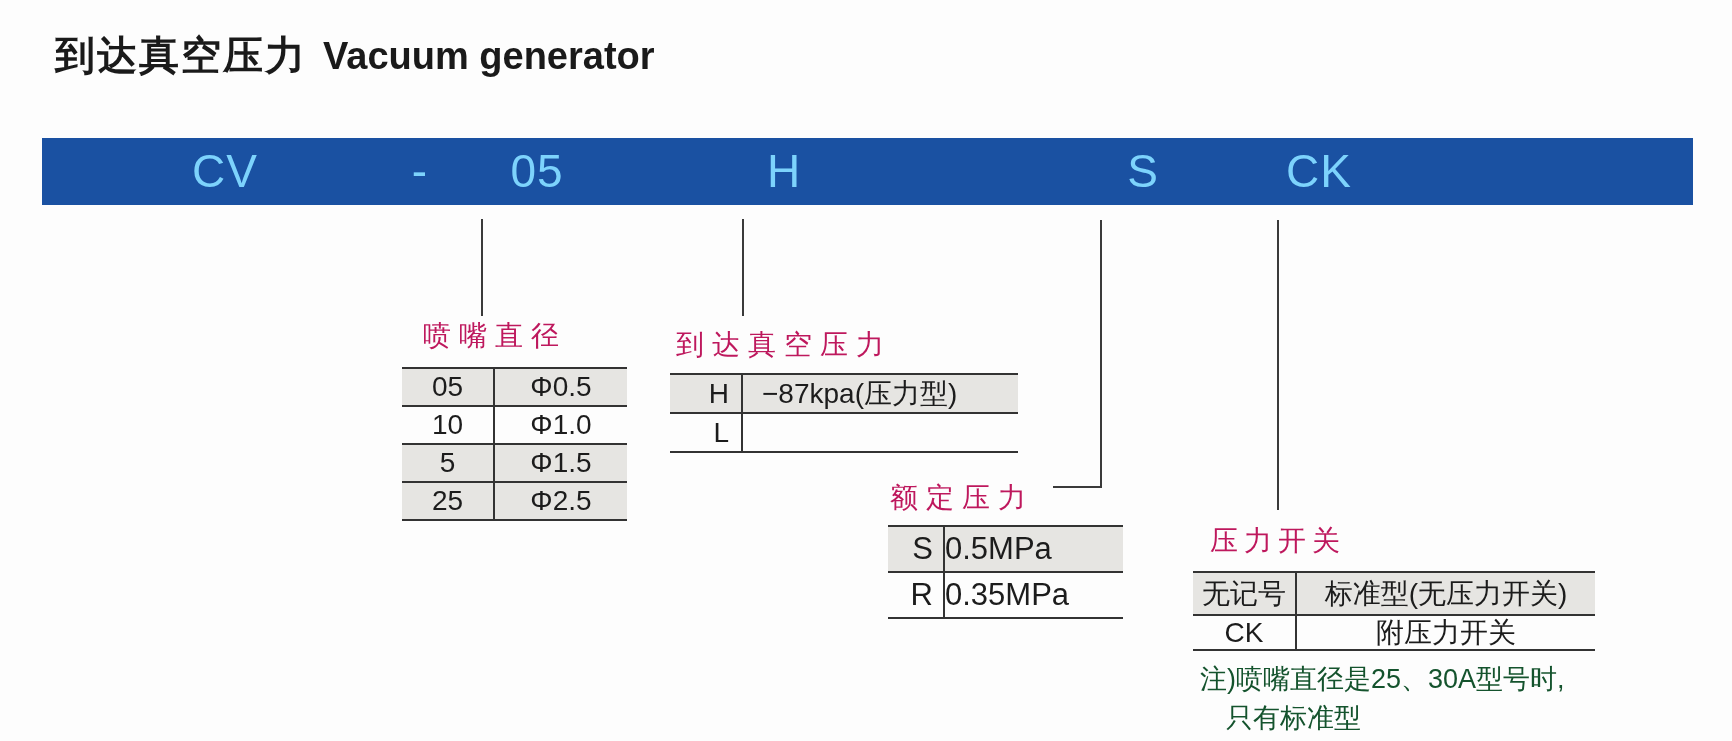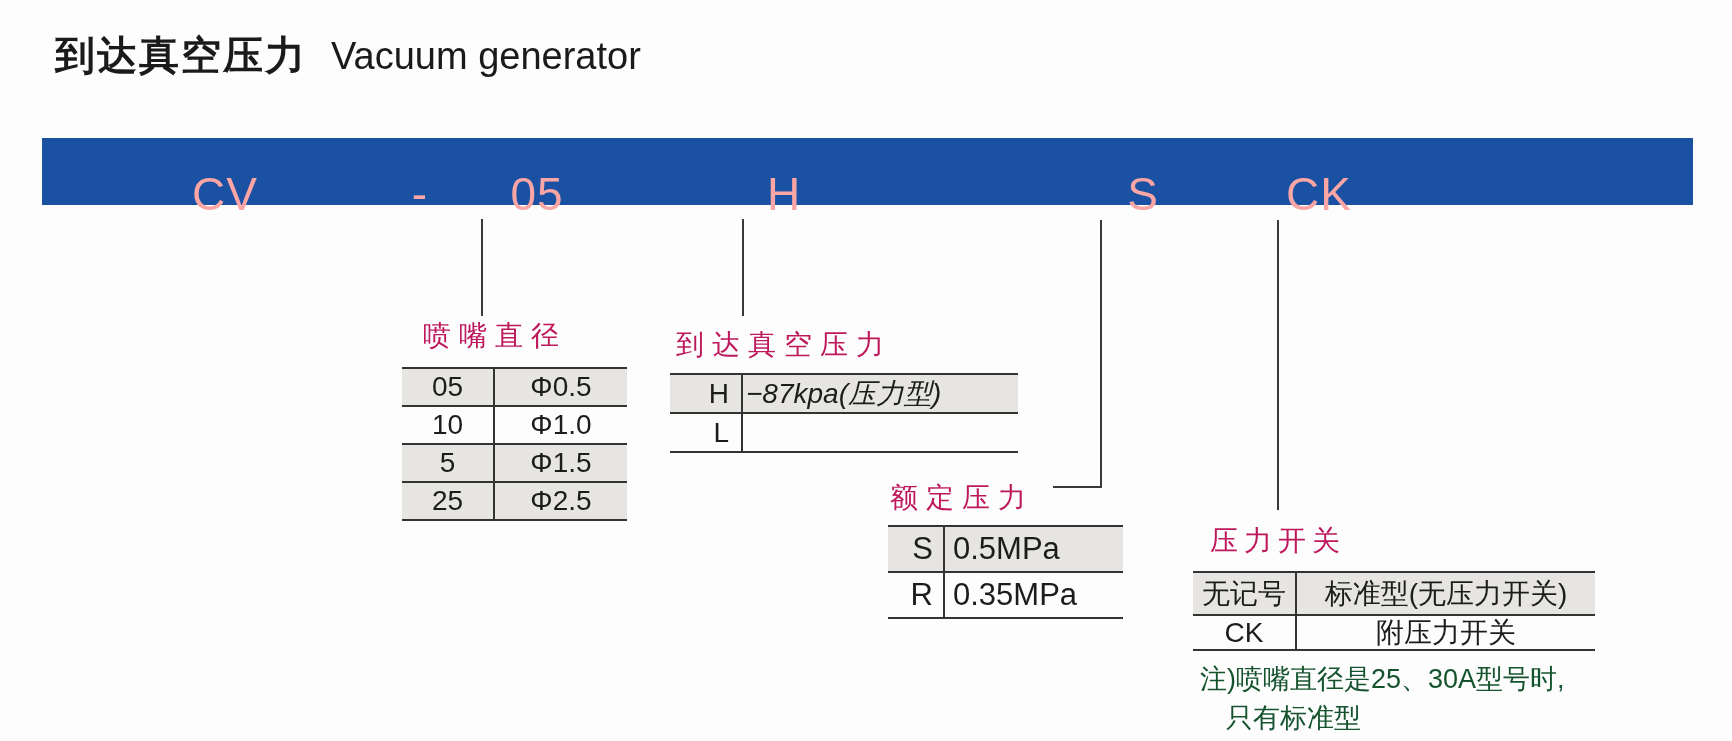--- a/index.html
+++ b/index.html
@@ -5,25 +5,25 @@
   html,body{margin:0;padding:0;}
   body{
     width:1732px;height:741px;position:relative;overflow:hidden;
     background:#fdfdfd;color:#1c1c1c;
     font-family:"Liberation Sans", sans-serif;
   }
   .abs{position:absolute;}
   
   .title-row{left:55px;top:28px;white-space:nowrap;}
   .title-cn{font-size:40px;font-weight:bold;letter-spacing:2px;color:#1a1a1a;}
-  .title-en{font-size:38px;font-weight:normal;color:#1a1a1a;margin-left:24px;letter-spacing:0px;}
+  .title-en{font-size:38px;font-weight:bold;color:#1a1a1a;margin-left:16px;letter-spacing:0px;}
   
   .banner{left:42px;top:138px;width:1651px;height:67px;background:#1a51a2;}
   .seg{position:absolute;top:0;height:67px;line-height:66px;transform:translateX(-50%);
-       color:#fca5a5;font-size:46px;font-weight:normal;letter-spacing:1px;white-space:nowrap;margin-top:23px;}
+       color:#7dd3fc;font-size:46px;font-weight:normal;letter-spacing:1px;white-space:nowrap;}
   
   .vline{width:2px;background:#3a3a3a;}
   .hline{height:2px;background:#3a3a3a;}
   
   .seclabel{font-size:28px;color:#be185d;white-space:nowrap;}
   
   .tbl{border-top:2px solid #333;}
   .trow{display:flex;border-bottom:2px solid #333;box-sizing:border-box;}
   .trow.shaded{background:#e6e5e2;}
   .cell{display:flex;align-items:center;box-sizing:border-box;white-space:nowrap;}
@@ -31,26 +31,26 @@
   .cell.val{flex:1;}
   
   .t-nozzle{left:402px;top:367px;width:225px;font-size:28px;}
   .t-nozzle .trow{height:38px;}
   .t-nozzle .code{width:93px;justify-content:center;}
   .t-nozzle .val{justify-content:center;}
   
   .t-vacuum{left:670px;top:373px;width:348px;font-size:28px;}
   .t-vacuum .trow{height:39px;}
   .t-vacuum .code{width:73px;justify-content:flex-end;padding-right:12px;}
-  .t-vacuum .val{justify-content:flex-start;padding-left:3px;font-style:italic;}
+  .t-vacuum .val{justify-content:flex-start;padding-left:19px;}
   
   .t-rated{left:888px;top:525px;width:235px;font-size:31px;}
   .t-rated .trow{height:46px;}
   .t-rated .code{width:57px;justify-content:flex-end;padding-right:10px;}
-  .t-rated .val{justify-content:flex-start;padding-left:8px;}
+  .t-rated .val{justify-content:flex-start;}
   
   .t-switch{left:1193px;top:571px;width:402px;font-size:28px;}
   .t-switch .trow{height:35px;}
   .t-switch .trow:first-child{height:43px;}
   .t-switch .code{width:104px;justify-content:center;}
   .t-switch .val{justify-content:center;}
   
   .note{font-size:27px;color:#14532d;white-space:nowrap;}
 </style>
 </head>

